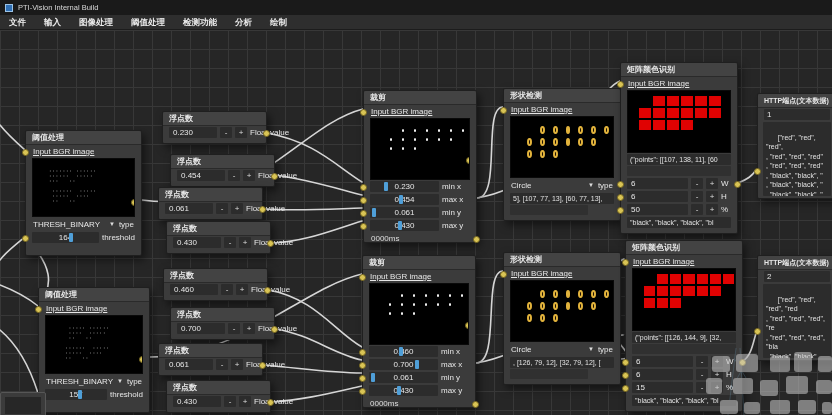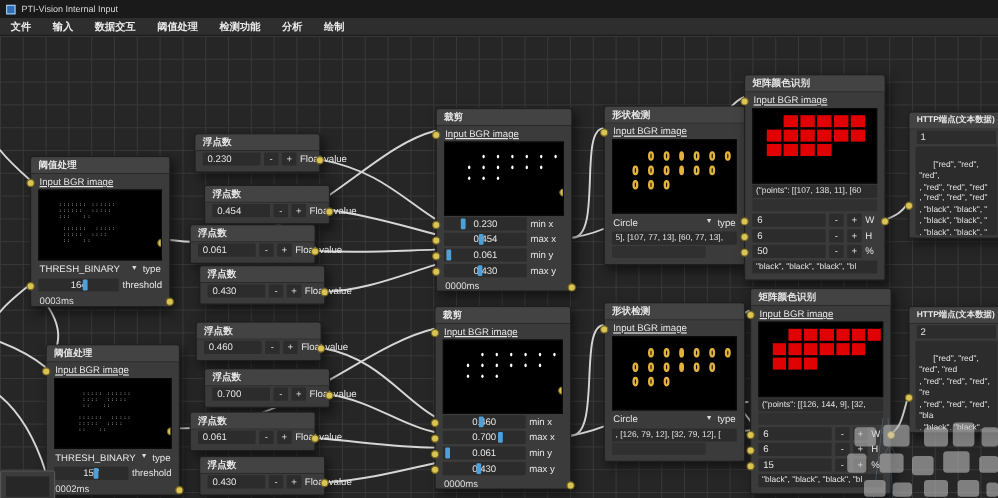--- a/index.html
+++ b/index.html
@@ -63,26 +63,26 @@
   .wm-sq{position:absolute;background:#c9c9c9;border-radius:3px;}
   .partialnode{position:absolute;left:0px;top:362px;width:44px;height:23px;background:#3b3b3b;
                border:1px solid #565656;border-radius:2px;z-index:2;}
   .partialnode .inner{position:absolute;left:4px;top:4px;right:4px;bottom:2px;background:#272727;}
 </style>
 </head>
 <body>
 
 <div class="titlebar">
   <div class="appicon"></div>
-  <span class="titletext">PTI-Vision Internal Input</span>
+  <span class="titletext">PTI-Vision Internal Build</span>
 </div>
 <div class="menubar">
   <span class="menuitem">文件</span>
   <span class="menuitem">输入</span>
-  <span class="menuitem">数据交互</span>
+  <span class="menuitem">图像处理</span>
   <span class="menuitem">阈值处理</span>
   <span class="menuitem">检测功能</span>
   <span class="menuitem">分析</span>
   <span class="menuitem">绘制</span>
 </div>
 
 <div class="canvas">
 
   <svg class="wires" viewBox="0 0 832 385">
     <g fill="none" stroke="#d6d6d6" stroke-width="1.6" stroke-linecap="round">
@@ -134,24 +134,20 @@
       <span class="rlabel">type</span>
     </div>
     <div class="fieldrow">
       <span class="port pl" style="top:4px;"></span>
       <div class="field center">
         <span>164</span>
         <span class="handle" style="left: calc(58% - 2px);"></span>
       </div>
       <span class="rlabel">threshold</span>
     </div>
-    <div class="timerow">
-      <span>0003ms</span>
-      <span class="port pr" style="top:4px;"></span>
-    </div>
   </div>
 
   <div class="node" style="left:38px;top:257px;width:112px;height:126px;">
     <div class="nh">阈值处理</div>
     <div class="nrow">
       <span class="port pl" style="top:4px;"></span>
       <span>Input BGR image</span>
     </div>
     <div class="preview" style="height:57px;">
       <div class="speckle">  ::::: ::::::
@@ -168,24 +164,20 @@
       <span class="caret">▼</span>
       <span class="rlabel">type</span>
     </div>
     <div class="fieldrow">
       <span class="port pl" style="top:4px;"></span>
       <div class="field center">
         <span>157</span>
         <span class="handle" style="left: calc(56% - 2px);"></span>
       </div>
       <span class="rlabel">threshold</span>
-    </div>
-    <div class="timerow">
-      <span>0002ms</span>
-      <span class="port pr" style="top:4px;"></span>
     </div>
   </div>
 
   <div class="node" style="left:162px;top:81px;width:105px;height:33px;">
     <div class="nh">浮点数</div>
     <div class="fieldrow">
       <div class="field" style="flex:0 0 40px;">0.230</div>
       <span class="btn">-</span>
       <span class="btn">+</span>
       <span class="rlabel">Float value</span>

